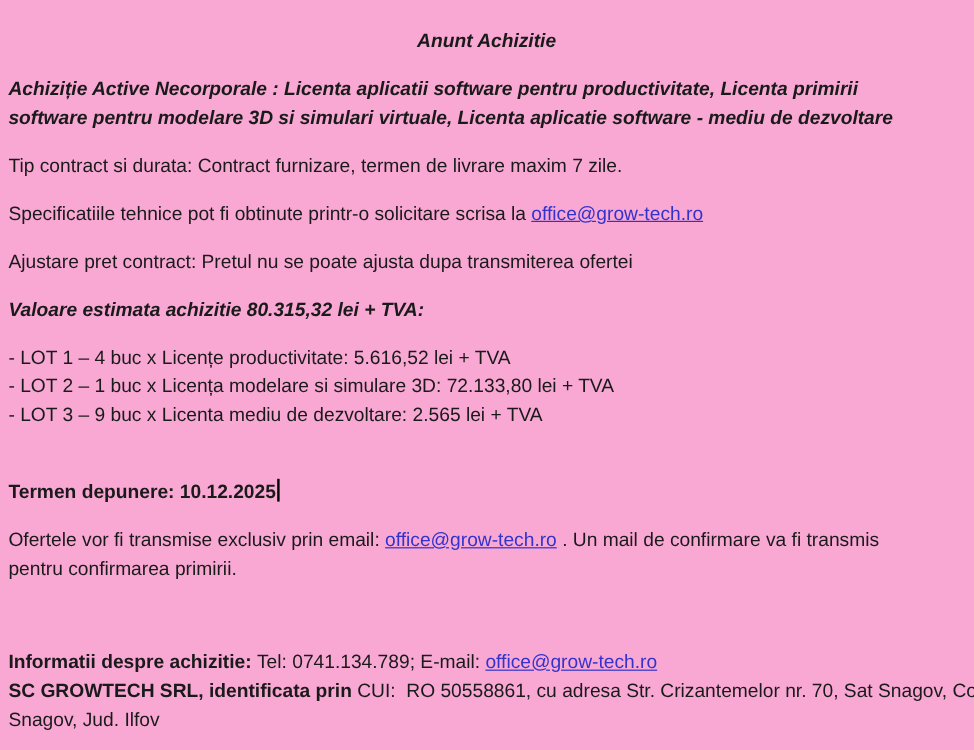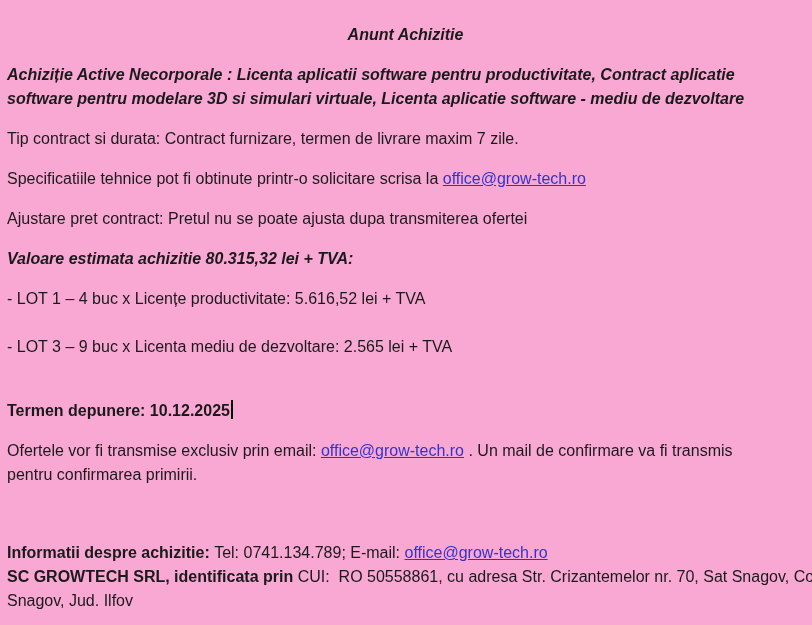--- a/index.html
+++ b/index.html
@@ -43,31 +43,31 @@
   .spacer-lg { height: 38px; margin: 0; }
   .no-gap { margin-bottom: 0; }
 </style>
 </head>
 <body style="background: rgb(255, 255, 255);">
 
 <div class="page">
 
   <p class="title bi"><span class="seg">Anunt Achizitie</span></p>
 
-  <p class="bi"><span class="seg">Achiziție Active Necorporale : Licenta aplicatii software pentru productivitate, Contract aplicatie</span><br><span class="seg">software pentru modelare 3D si simulari virtuale, Licenta aplicatie software - mediu de dezvoltare</span></p>
+  <p class="bi"><span class="seg">Achiziție Active Necorporale : Licenta aplicatii software pentru productivitate, Licenta primirii</span><br><span class="seg">software pentru modelare 3D si simulari virtuale, Licenta aplicatie software - mediu de dezvoltare</span></p>
 
   <p><span class="seg">Tip contract si durata: Contract furnizare, termen de livrare maxim 7 zile.</span></p>
 
   <p><span class="seg">Specificatiile tehnice pot fi obtinute printr-o solicitare scrisa la </span><a class="email">office@grow-tech.ro</a></p>
 
   <p><span class="seg">Ajustare pret contract: Pretul nu se poate ajusta dupa transmiterea ofertei</span></p>
 
   <p class="bi"><span class="seg">Valoare estimata achizitie 80.315,32 lei + TVA:</span></p>
 
-  <p><span class="seg">- LOT 1 – 4 buc x Licențe productivitate: 5.616,52 lei + TVA</span><br><br><span class="seg">- LOT 3 – 9 buc x Licenta mediu de dezvoltare: 2.565 lei + TVA</span></p>
+  <p><span class="seg">- LOT 1 – 4 buc x Licențe productivitate: 5.616,52 lei + TVA</span><br><span class="seg">- LOT 2 – 1 buc x Licența modelare si simulare 3D: 72.133,80 lei + TVA</span><br><span class="seg">- LOT 3 – 9 buc x Licenta mediu de dezvoltare: 2.565 lei + TVA</span></p>
 
   <div class="spacer-sm"></div>
 
   <p class="bold"><span class="seg">Termen depunere: 10.12.2025</span><span class="caret"></span></p>
 
   <p><span class="seg">Ofertele vor fi transmise exclusiv prin email: </span><a class="email">office@grow-tech.ro</a><span class="seg"> . Un mail de confirmare va fi transmis</span><br><span class="seg">pentru confirmarea primirii.</span></p>
 
   <div class="spacer-lg"></div>
 
   <p class="no-gap"><span class="seg bold">Informatii despre achizitie: </span><span class="seg">Tel: 0741.134.789; E-mail: </span><a class="email">office@grow-tech.ro</a></p>

